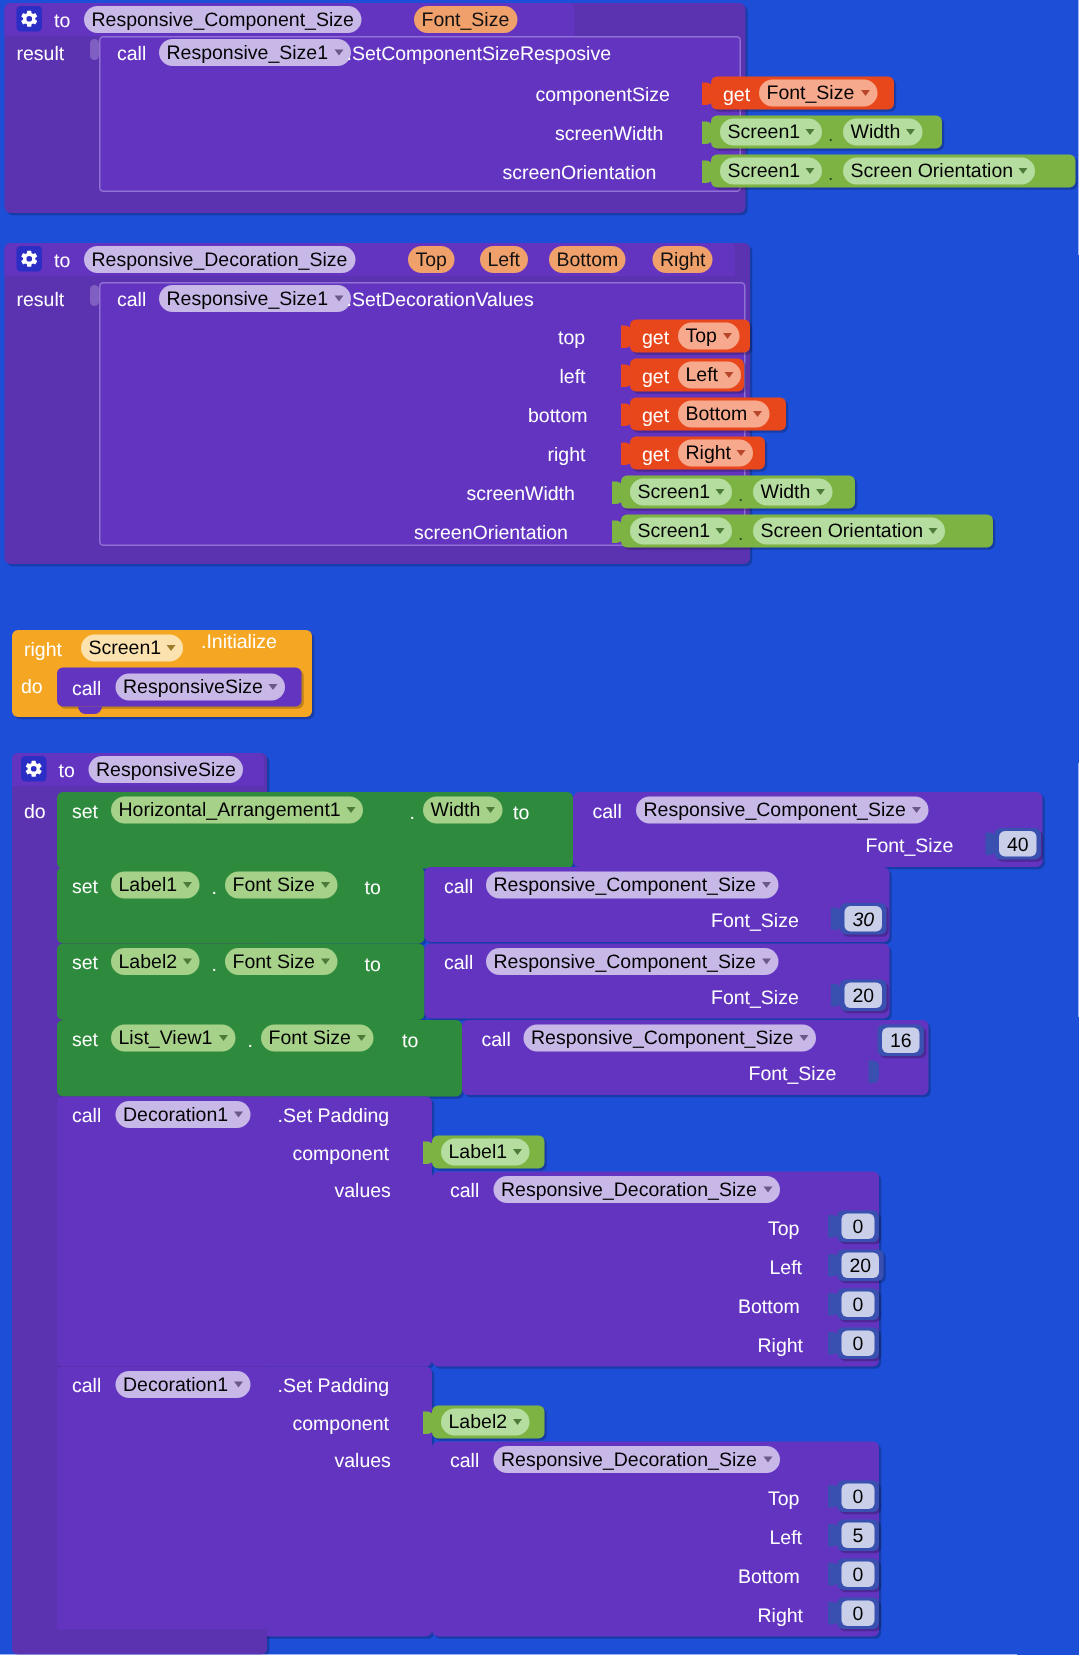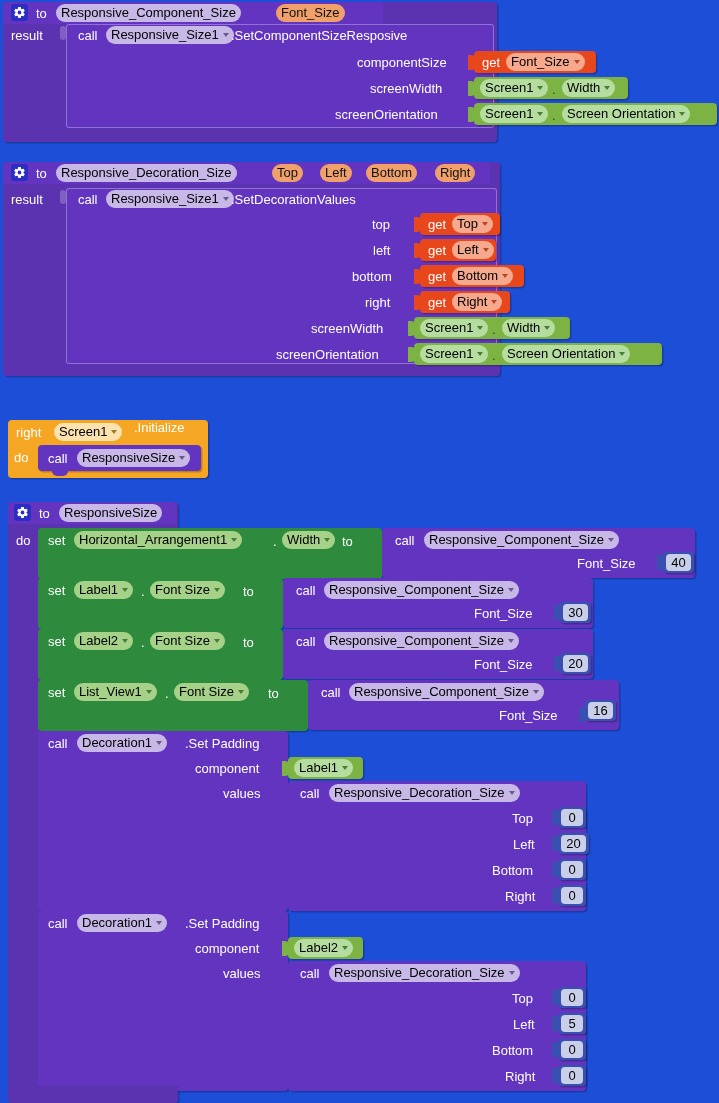--- a/index.html
+++ b/index.html
@@ -339,21 +339,21 @@
 </div>
 <div class="txt" style="left:243px; top:584px;">to</div>
 
 <div class="blk purple2 shadow" style="left:283px; top:578px; width:310px; height:50px;"></div>
 <div class="txt" style="left:296px; top:583px;">call</div>
 <div class="pill pill-lav" style="left:324px; top:581px;">
   <span>Responsive_Component_Size</span>
       <i class="caret"></i>
 </div>
 <div class="txt" style="left:474px; top:606px;">Font_Size</div>
-<div class="blk blue shadow" style="left:560px; top:602px; width:31px; height:21px;">
+<div class="blk blue shadow" style="left:560px; top:602px; width:31px; height:21px;font-style:italic;">
   <div class="pill pill-numf" style="left:3px; top:2px; width:25px;">30</div>
 </div>
 <div class="plug" style="left:554px; top:605px; background:#3A50B0;"></div>
 
 <div class="blk green shadow" style="left:38px; top:629px; width:245px; height:51px;"></div>
 <div class="txt" style="left:48px; top:634px;">set</div>
 <div class="pill pill-grd" style="left:74px; top:632px;">
   <span>Label2</span>
       <i class="caret dkgr"></i>
 </div>
@@ -389,21 +389,21 @@
 </div>
 <div class="txt" style="left:268px; top:686px;">to</div>
 
 <div class="blk purple2 shadow" style="left:308px; top:680px; width:311px; height:50px;"></div>
 <div class="txt" style="left:321px; top:685px;">call</div>
 <div class="pill pill-lav" style="left:349px; top:683px;">
   <span>Responsive_Component_Size</span>
       <i class="caret"></i>
 </div>
 <div class="txt" style="left:499px; top:708px;">Font_Size</div>
-<div class="blk blue shadow" style="left:585px; top:700px; width:31px; height:21px;">
+<div class="blk blue shadow" style="left:585px; top:683px; width:31px; height:21px;">
   <div class="pill pill-numf" style="left:3px; top:2px; width:25px;">16</div>
 </div>
 <div class="plug" style="left:579px; top:707px; background:#3A50B0;"></div>
 
 <div class="blk purple2 shadow" style="left:38px; top:731px; width:250px; height:180px;"></div>
 <div class="txt" style="left:48px; top:736px;">call</div>
 <div class="pill pill-lav" style="left:77px; top:734px;">
   <span>Decoration1</span>
       <i class="caret"></i>
 </div>

